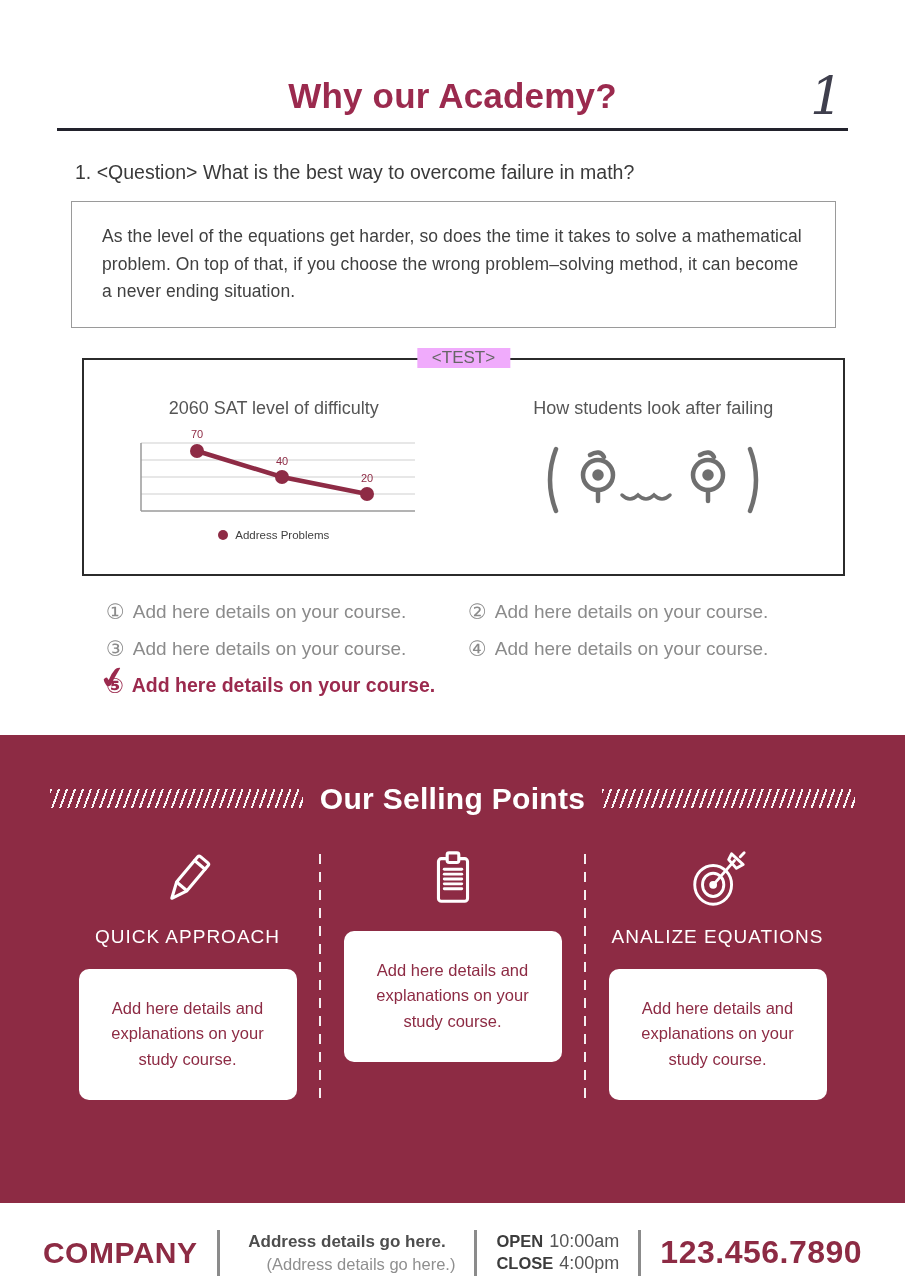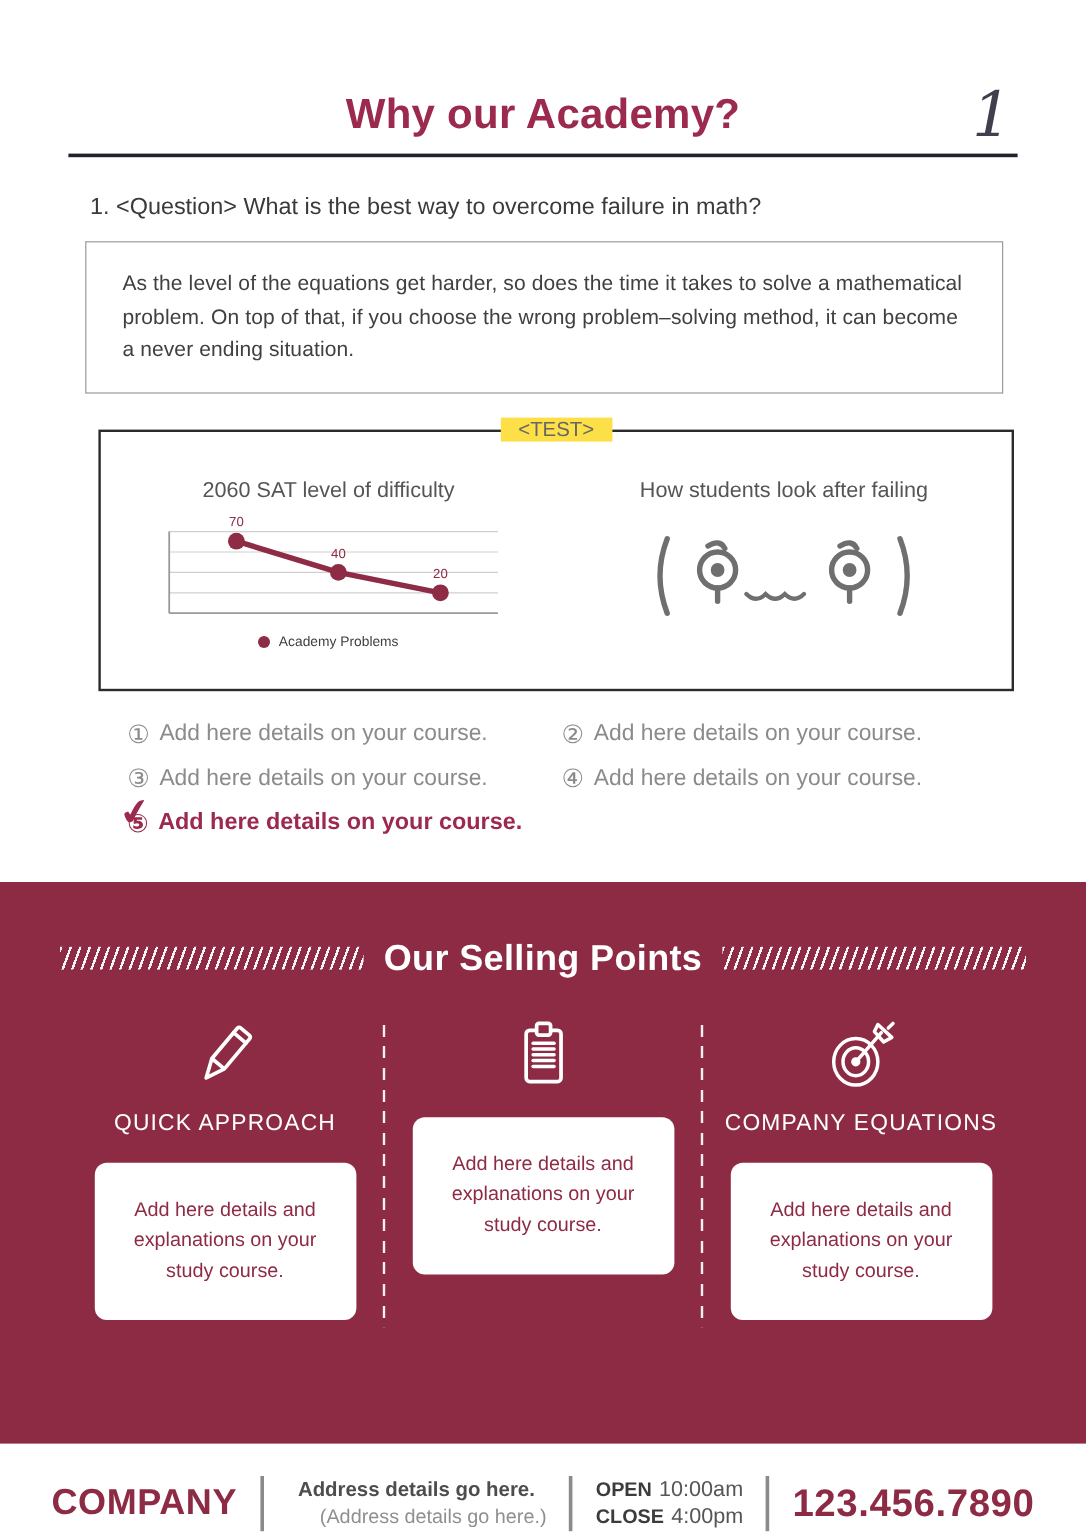--- a/index.html
+++ b/index.html
@@ -16,21 +16,21 @@
 
   
   .question-heading { margin:30px 75px 0 75px; font-size:19.5px; color:#3a3a3a; }
   .desc-box { margin:17px 69px 0 71px; border:1px solid #9a9a9a; padding:21px 30px;
               color:#404040; font-size:17.5px; line-height:1.58; letter-spacing:0.1px; }
 
   
   .test-box { position:relative; margin:30px 60px 0 82px; width:763px; height:218px;
               border:2px solid #2b2b2b; display:flex; }
   .test-label { position:absolute; top:-12px; left:50%; transform:translateX(-50%);
-                background:#fde047; padding:0 15px; color:#666; font-size:17px; }
+                background:#f0abfc; padding:0 15px; color:#666; font-size:17px; }
   .test-col { flex:1; text-align:center; }
   .test-col-title { margin-top:38px; font-size:18px; color:#555; }
   .chart-wrap { margin-top:8px; }
   .chart-svg { display:block; margin:0 auto; }
   .legend { margin-top:2px; display:flex; align-items:center; justify-content:center; gap:7px; }
   .legend-dot { width:10px; height:10px; border-radius:50%; background:#8e2b45; }
   .legend-label { font-size:11.5px; color:#3f3f3f; }
   .emoticon-wrap { margin-top:22px; }
 
   
@@ -102,21 +102,21 @@
           <polyline points="78,24 163,50 248,67" fill="none" stroke="#8e2b45" stroke-width="4.5"></polyline>
           <circle cx="78" cy="24" r="7" fill="#8e2b45"></circle>
           <circle cx="163" cy="50" r="7" fill="#8e2b45"></circle>
           <circle cx="248" cy="67" r="7" fill="#8e2b45"></circle>
           <text x="78" y="11" text-anchor="middle" font-size="11" fill="#8e2b45">70</text>
           <text x="163" y="38" text-anchor="middle" font-size="11" fill="#8e2b45">40</text>
           <text x="248" y="55" text-anchor="middle" font-size="11" fill="#8e2b45">20</text>
         </svg>
         <div class="legend">
           <span class="legend-dot"></span>
-          <span class="legend-label">Academy Problems</span>
+          <span class="legend-label">Address Problems</span>
         </div>
       </div>
     </div>
 
     <div class="test-col">
       <div class="test-col-title">How students look after failing</div>
       <div class="emoticon-wrap">
         <svg width="230" height="78" viewBox="0 0 230 78">
           <g stroke="#6f6f6f" stroke-width="4.5" fill="none" stroke-linecap="round">
 
@@ -213,21 +213,21 @@
         <div class="sp-icon">
           <svg width="62" height="62" viewBox="0 0 64 64" fill="none" stroke="#ffffff" stroke-width="3" stroke-linejoin="round" stroke-linecap="round">
             <ellipse cx="27" cy="38" rx="19" ry="20"></ellipse>
             <ellipse cx="27" cy="38" rx="11" ry="12"></ellipse>
             <circle cx="27" cy="38" r="2.5" fill="#ffffff"></circle>
             <line x1="28" y1="37" x2="49" y2="13"></line>
             <path d="M46 6 L58 17 L51 21 L43 12 Z"></path>
             <line x1="55" y1="9" x2="59" y2="5"></line>
           </svg>
         </div>
-        <div class="sp-heading">COMPANY EQUATIONS</div>
+        <div class="sp-heading">ANALIZE EQUATIONS</div>
         <div class="sp-card">Add here details and explanations on your study course.</div>
       </div>
 
     </div>
   </div>
 
   <div class="footer">
     <div class="company">COMPANY</div>
     <div class="fsep"></div>
     <div class="address">

